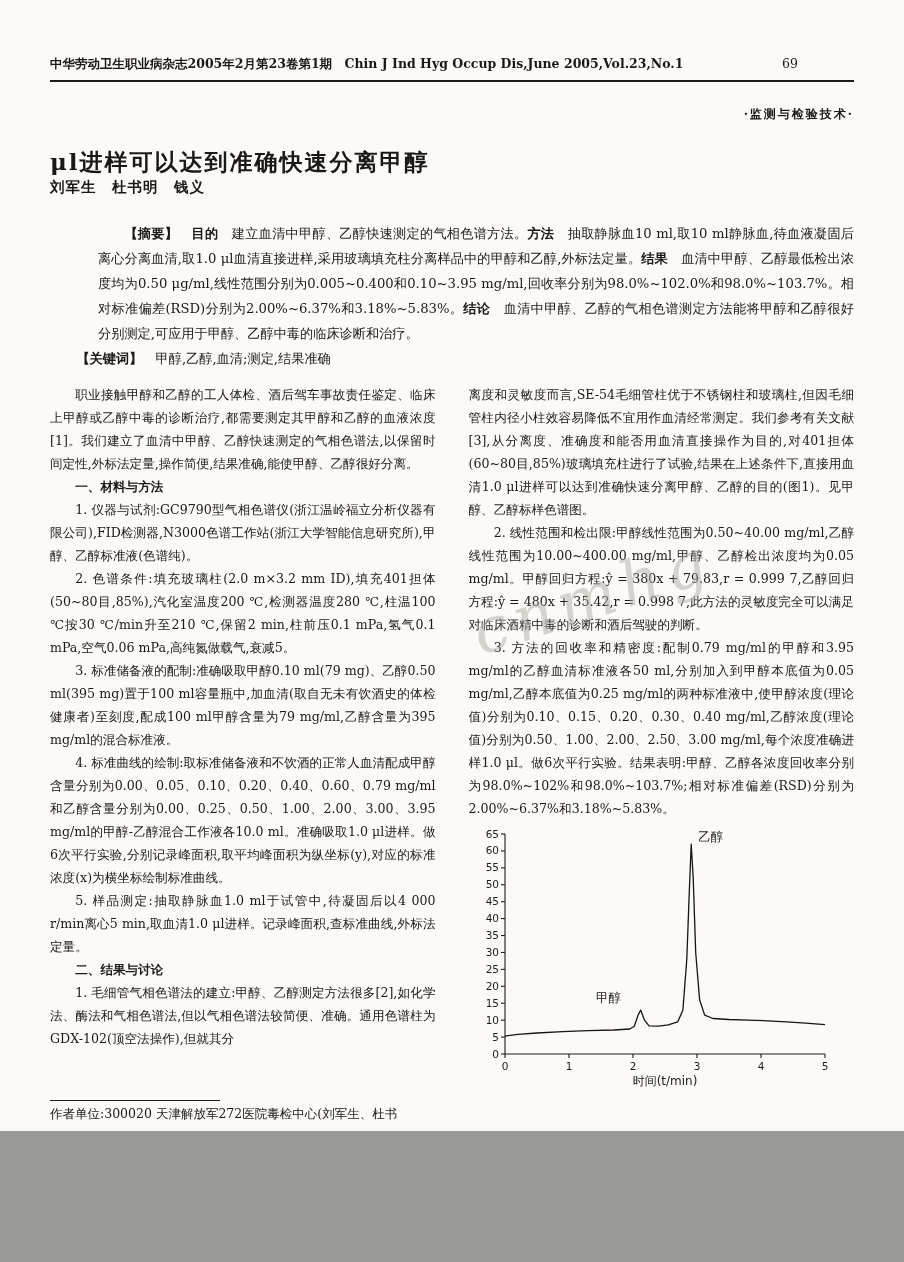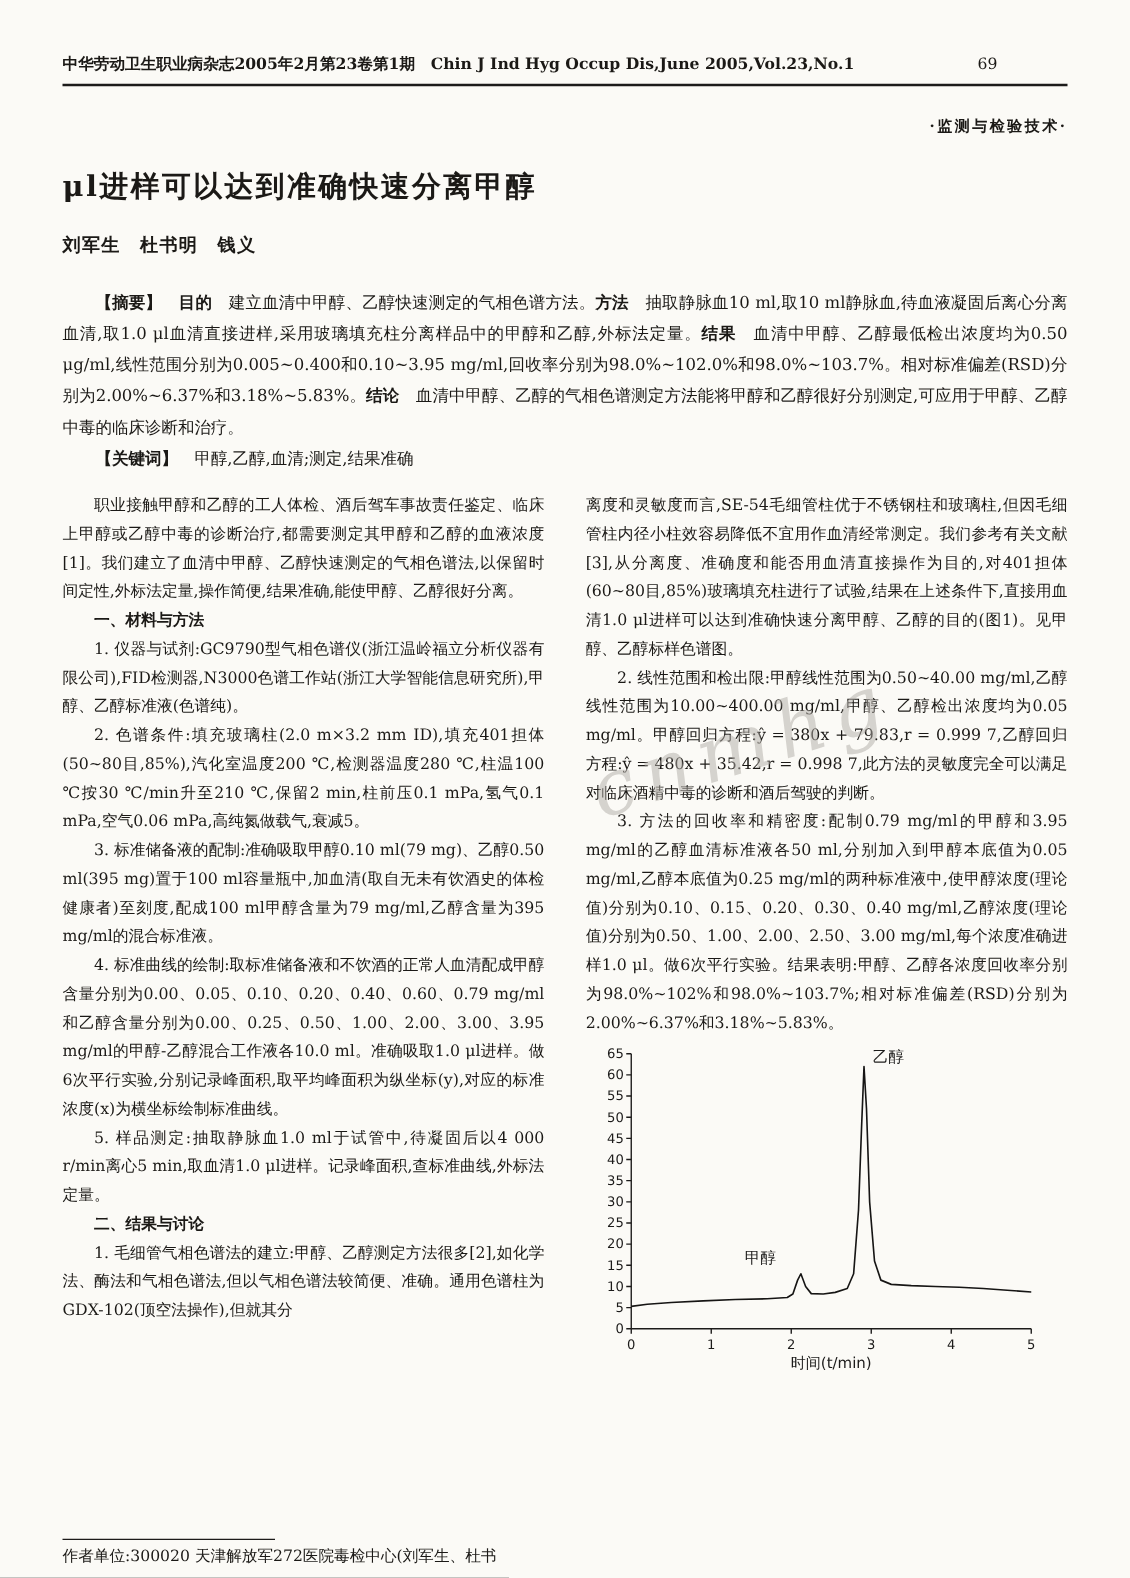--- a/index.html
+++ b/index.html
@@ -1,33 +1,33 @@
 <!DOCTYPE html>
 <html><head>
 <meta charset="utf-8">
 <style>
   * { box-sizing: border-box; }
   html,body { margin:0; padding:0; background:#9a9a98; }
   body { display:flex; justify-content:center; }
   .page {
-    width:904px; height:1262px; position:relative; overflow:hidden;
+    width:904px; height:1131px; position:relative; overflow:hidden;
     background:#fbfaf6; color:#1b1916;
     font-family:"DejaVu Serif","Liberation Serif",serif;
-    padding:43px 50px 0 50px;
+    padding:56px 50px 0 50px;
   }
   .header-row { display:flex; justify-content:space-between; align-items:baseline;
     font-size:12.5px; font-weight:bold; }
   .page-num { margin-right:56px; font-weight:normal; }
   .rule { border:none; border-top:2px solid #1c1b1a; margin:7px 0 0 0; }
   .section-marker { text-align:right; font-weight:bold; font-size:12px;
     margin-top:24px; letter-spacing:2px; }
   .title { font-size:23px; font-weight:bold; margin:24px 0 0 0; letter-spacing:2px; }
-  .authors { margin-top:22px; font-size:14.5px; font-weight:bold; letter-spacing:1px; }
+  .authors { font-size:14.5px; font-weight:bold; letter-spacing:1px; }
   .abstract { margin-top:24px; font-size:13.2px; line-height:25px;
-    text-align:justify; text-indent:2em; }
+    text-align:justify; text-indent:2em;margin-left:48px; }
   .keywords { font-size:13.2px; line-height:25px; text-indent:2em; text-align:justify; }
   .b { font-weight:bold; }
   .columns { display:flex; gap:33px; margin-top:12px; height:772px; overflow:hidden; }
   .col { flex:1; min-width:0; font-size:12.6px; line-height:23px; text-align:justify; }
   .para { margin:0; text-indent:2em; }
   .para.noindent { text-indent:0; }
   .para.heading { font-weight:bold; }
   .rc-text { max-height:505px; overflow:hidden; }
   .chart-wrap { margin-top:4px; padding-left:2px; }
   .footer { position:absolute; left:50px; bottom:8px; font-size:12.5px; }

